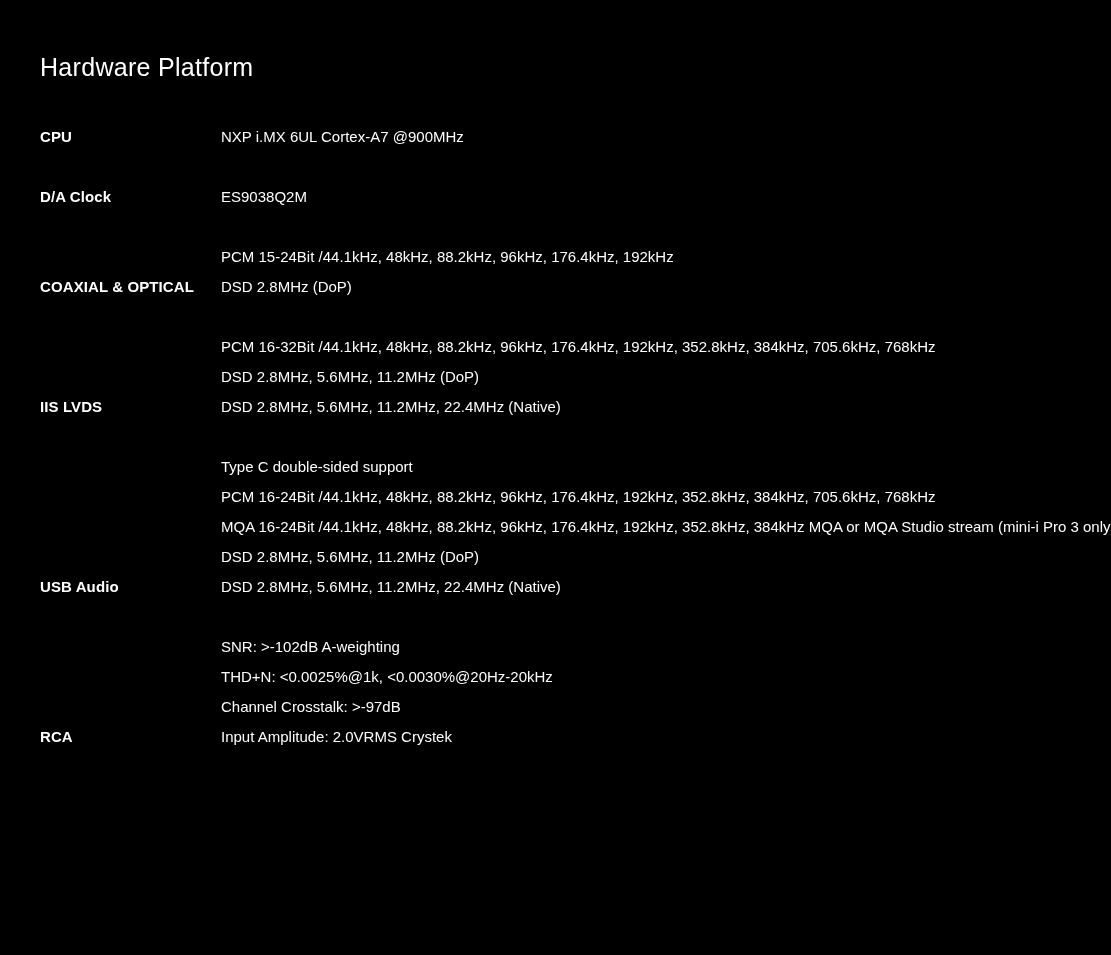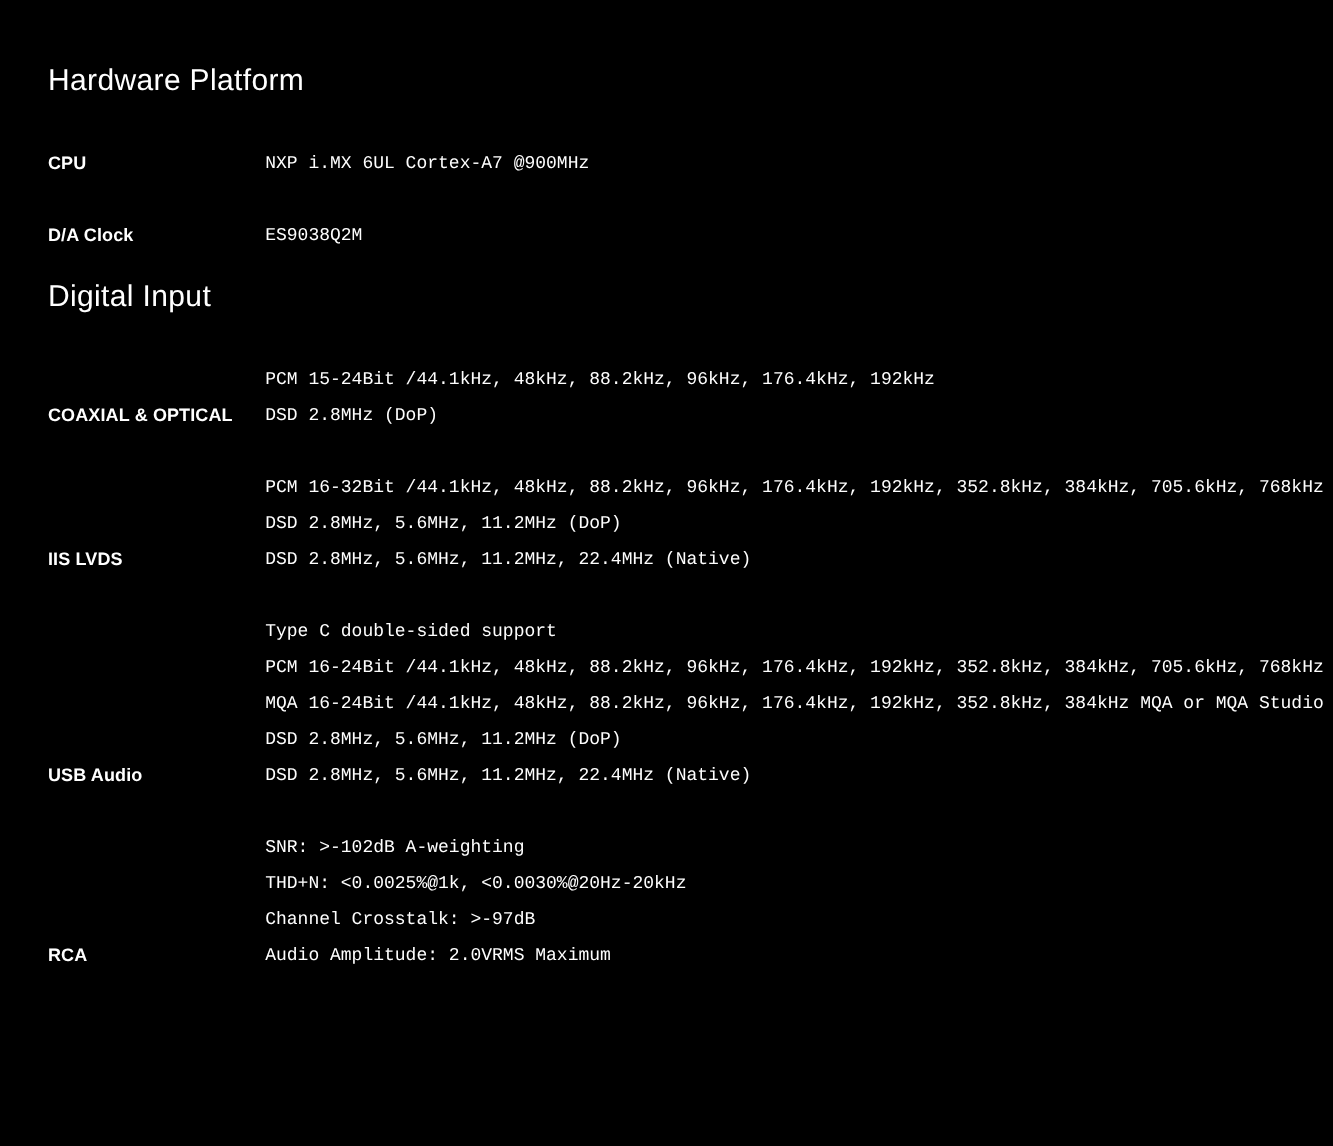--- a/index.html
+++ b/index.html
@@ -39,21 +39,21 @@
     line-height: 30px;
     letter-spacing: 0.1px;
     color: #ffffff;
   }
   .spec-values {
     font-size: 15px;
     font-weight: 400;
     line-height: 30px;
     color: #fefefe;
   }
-  .spec-value-line { white-space: nowrap; font-family: Liberation Mono, monospace; }
+  .spec-value-line { white-space: nowrap; }
 </style>
 </head>
 <body>
 
 <div class="page">
 
   <section class="spec-section">
     <h2 class="section-title">Hardware Platform</h2>
 
     <div class="spec-row">
@@ -66,21 +66,20 @@
     <div class="spec-row">
       <div class="spec-label">D/A Clock</div>
       <div class="spec-values">
         <div class="spec-value-line">ES9038Q2M</div>
       </div>
     </div>
 
   </section>
 
   <section class="spec-section">
-    <h2 class="section-title">Digital Input</h2>
 
     <div class="spec-row">
       <div class="spec-label">COAXIAL &amp; OPTICAL</div>
       <div class="spec-values">
         <div class="spec-value-line">PCM 15-24Bit /44.1kHz, 48kHz, 88.2kHz, 96kHz, 176.4kHz, 192kHz</div>
         <div class="spec-value-line">DSD 2.8MHz (DoP)</div>
       </div>
     </div>
 
     <div class="spec-row">
@@ -105,18 +104,18 @@
   </section>
 
   <section class="spec-section">
 
     <div class="spec-row">
       <div class="spec-label">RCA</div>
       <div class="spec-values">
         <div class="spec-value-line">SNR: &gt;-102dB A-weighting</div>
         <div class="spec-value-line">THD+N: &lt;0.0025%@1k, &lt;0.0030%@20Hz-20kHz</div>
         <div class="spec-value-line">Channel Crosstalk: &gt;-97dB</div>
-        <div class="spec-value-line">Audio Amplitude: 2.0VRMS Maximum</div>
+        <div class="spec-value-line">Input Amplitude: 2.0VRMS Crystek</div>
       </div>
     </div>
   </section>
 
 </div>
 
 </body></html>

